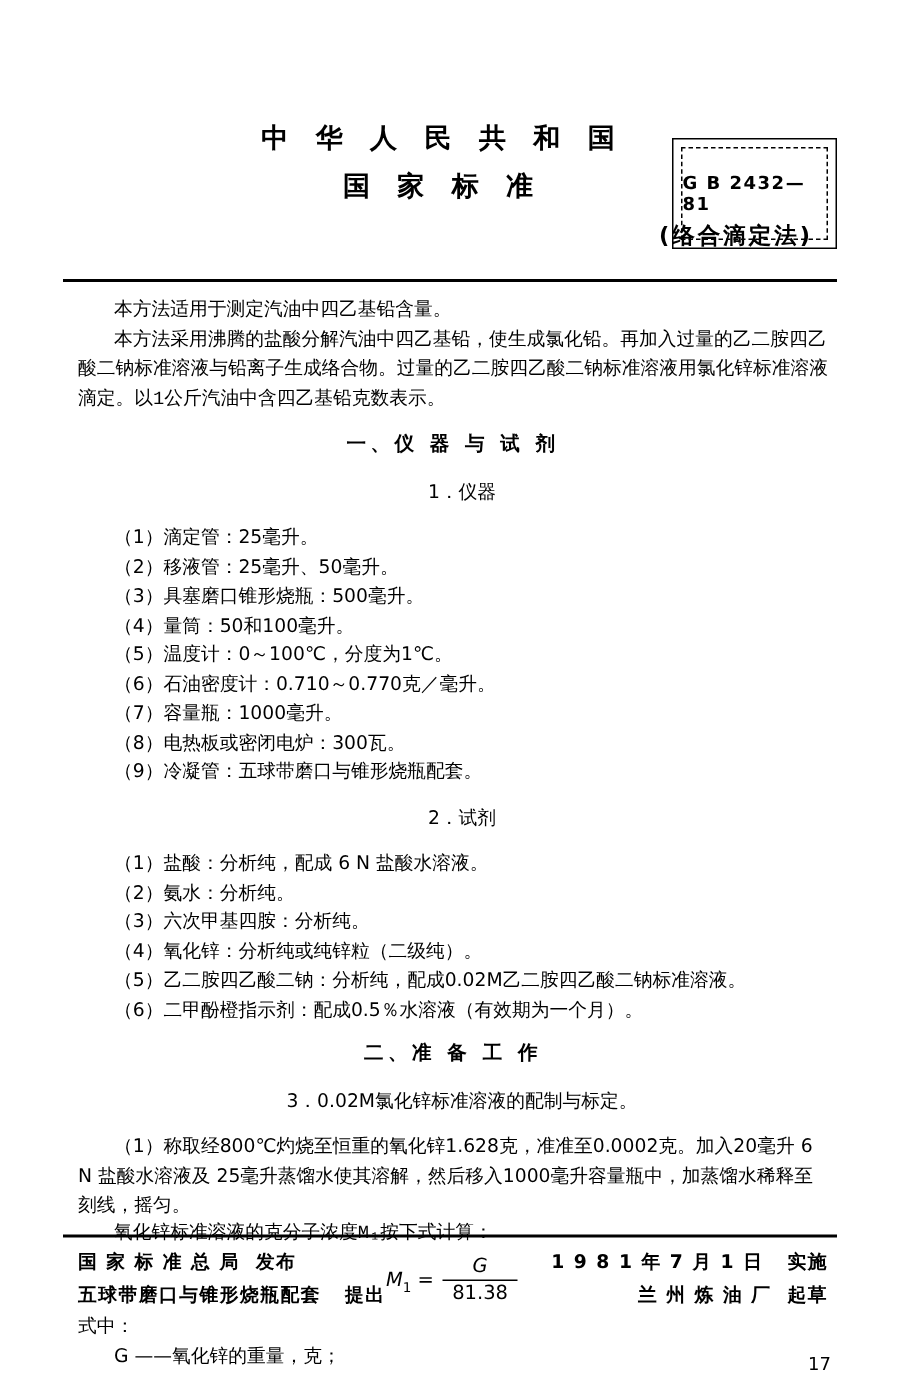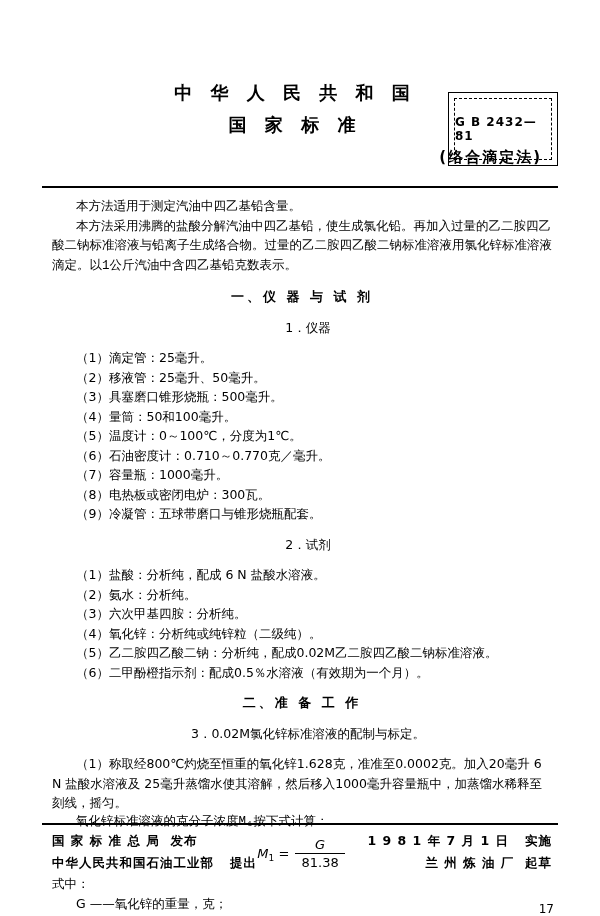--- a/index.html
+++ b/index.html
@@ -239,21 +239,21 @@
   </div>
 
   <div class="footer">
     <div class="rule bottom"></div>
     <div class="footer-rows">
       <div class="f-row">
         <span class="f-left">国 家 标 准 总 局  发布</span>
         <span class="f-right">1 9 8 1 年 7 月 1 日   实施</span>
       </div>
       <div class="f-row">
-        <span class="f-left">中华人民共和国石油工业部   提出</span>
+        <span class="f-left">五球带磨口与锥形烧瓶配套   提出</span>
         <span class="f-right">兰 州 炼 油 厂  起草</span>
       </div>
     </div>
   </div>
 
   <div class="page-num">17</div>
 
 </div>
 
 </body></html>

